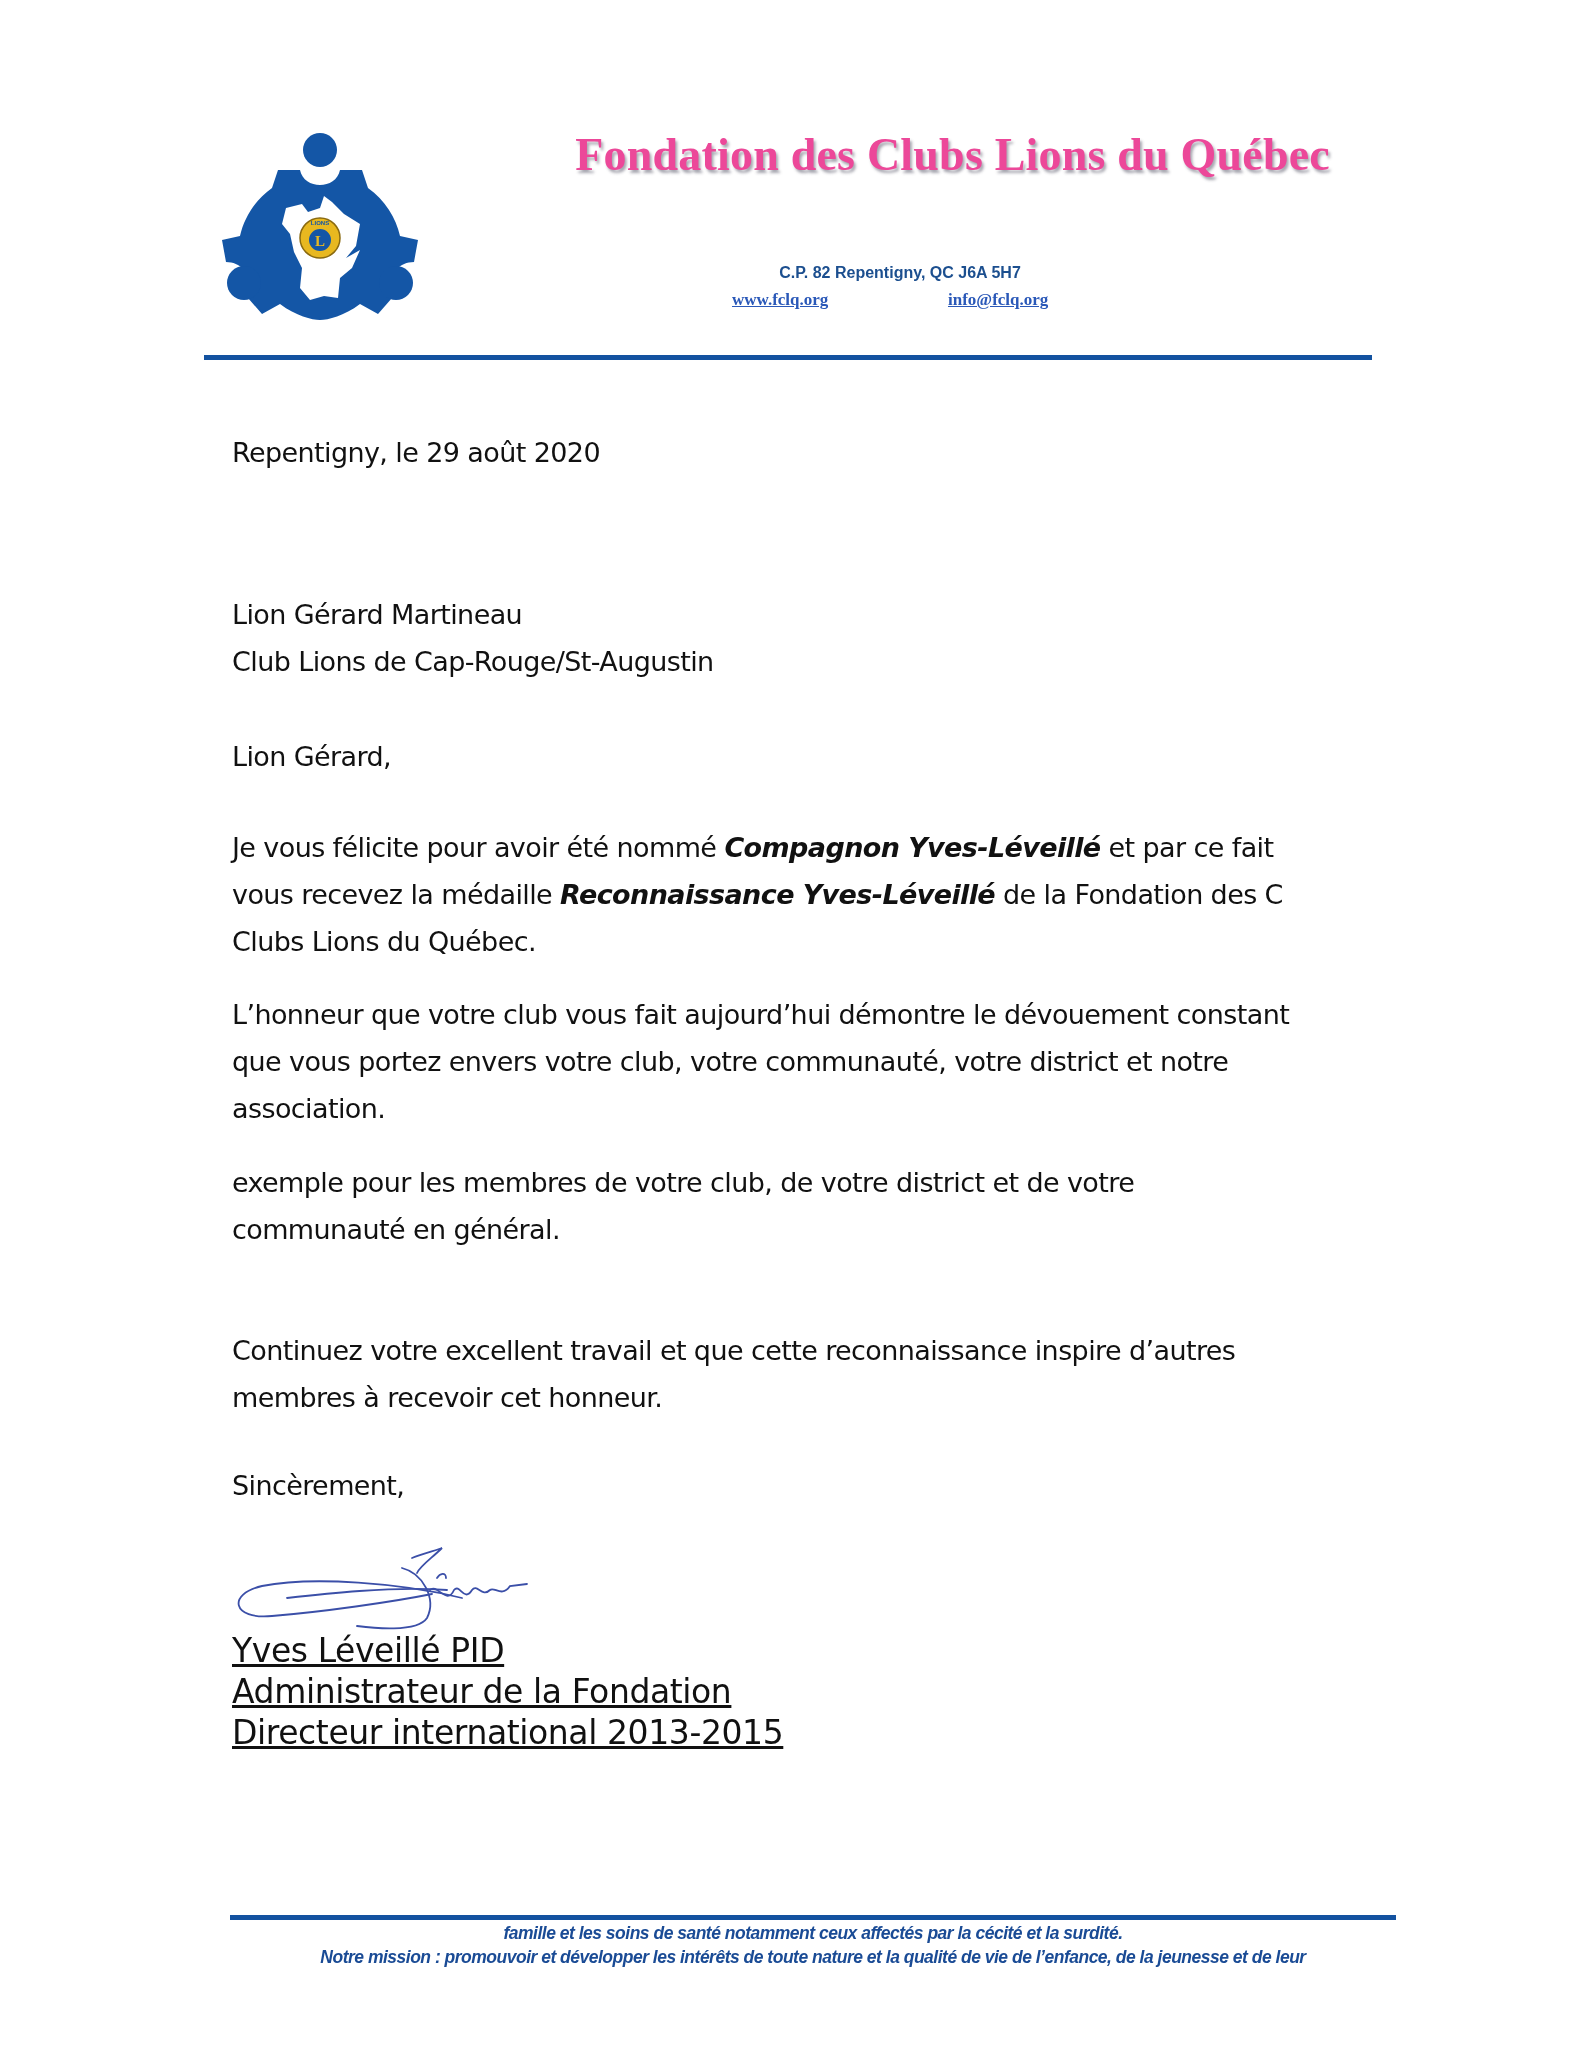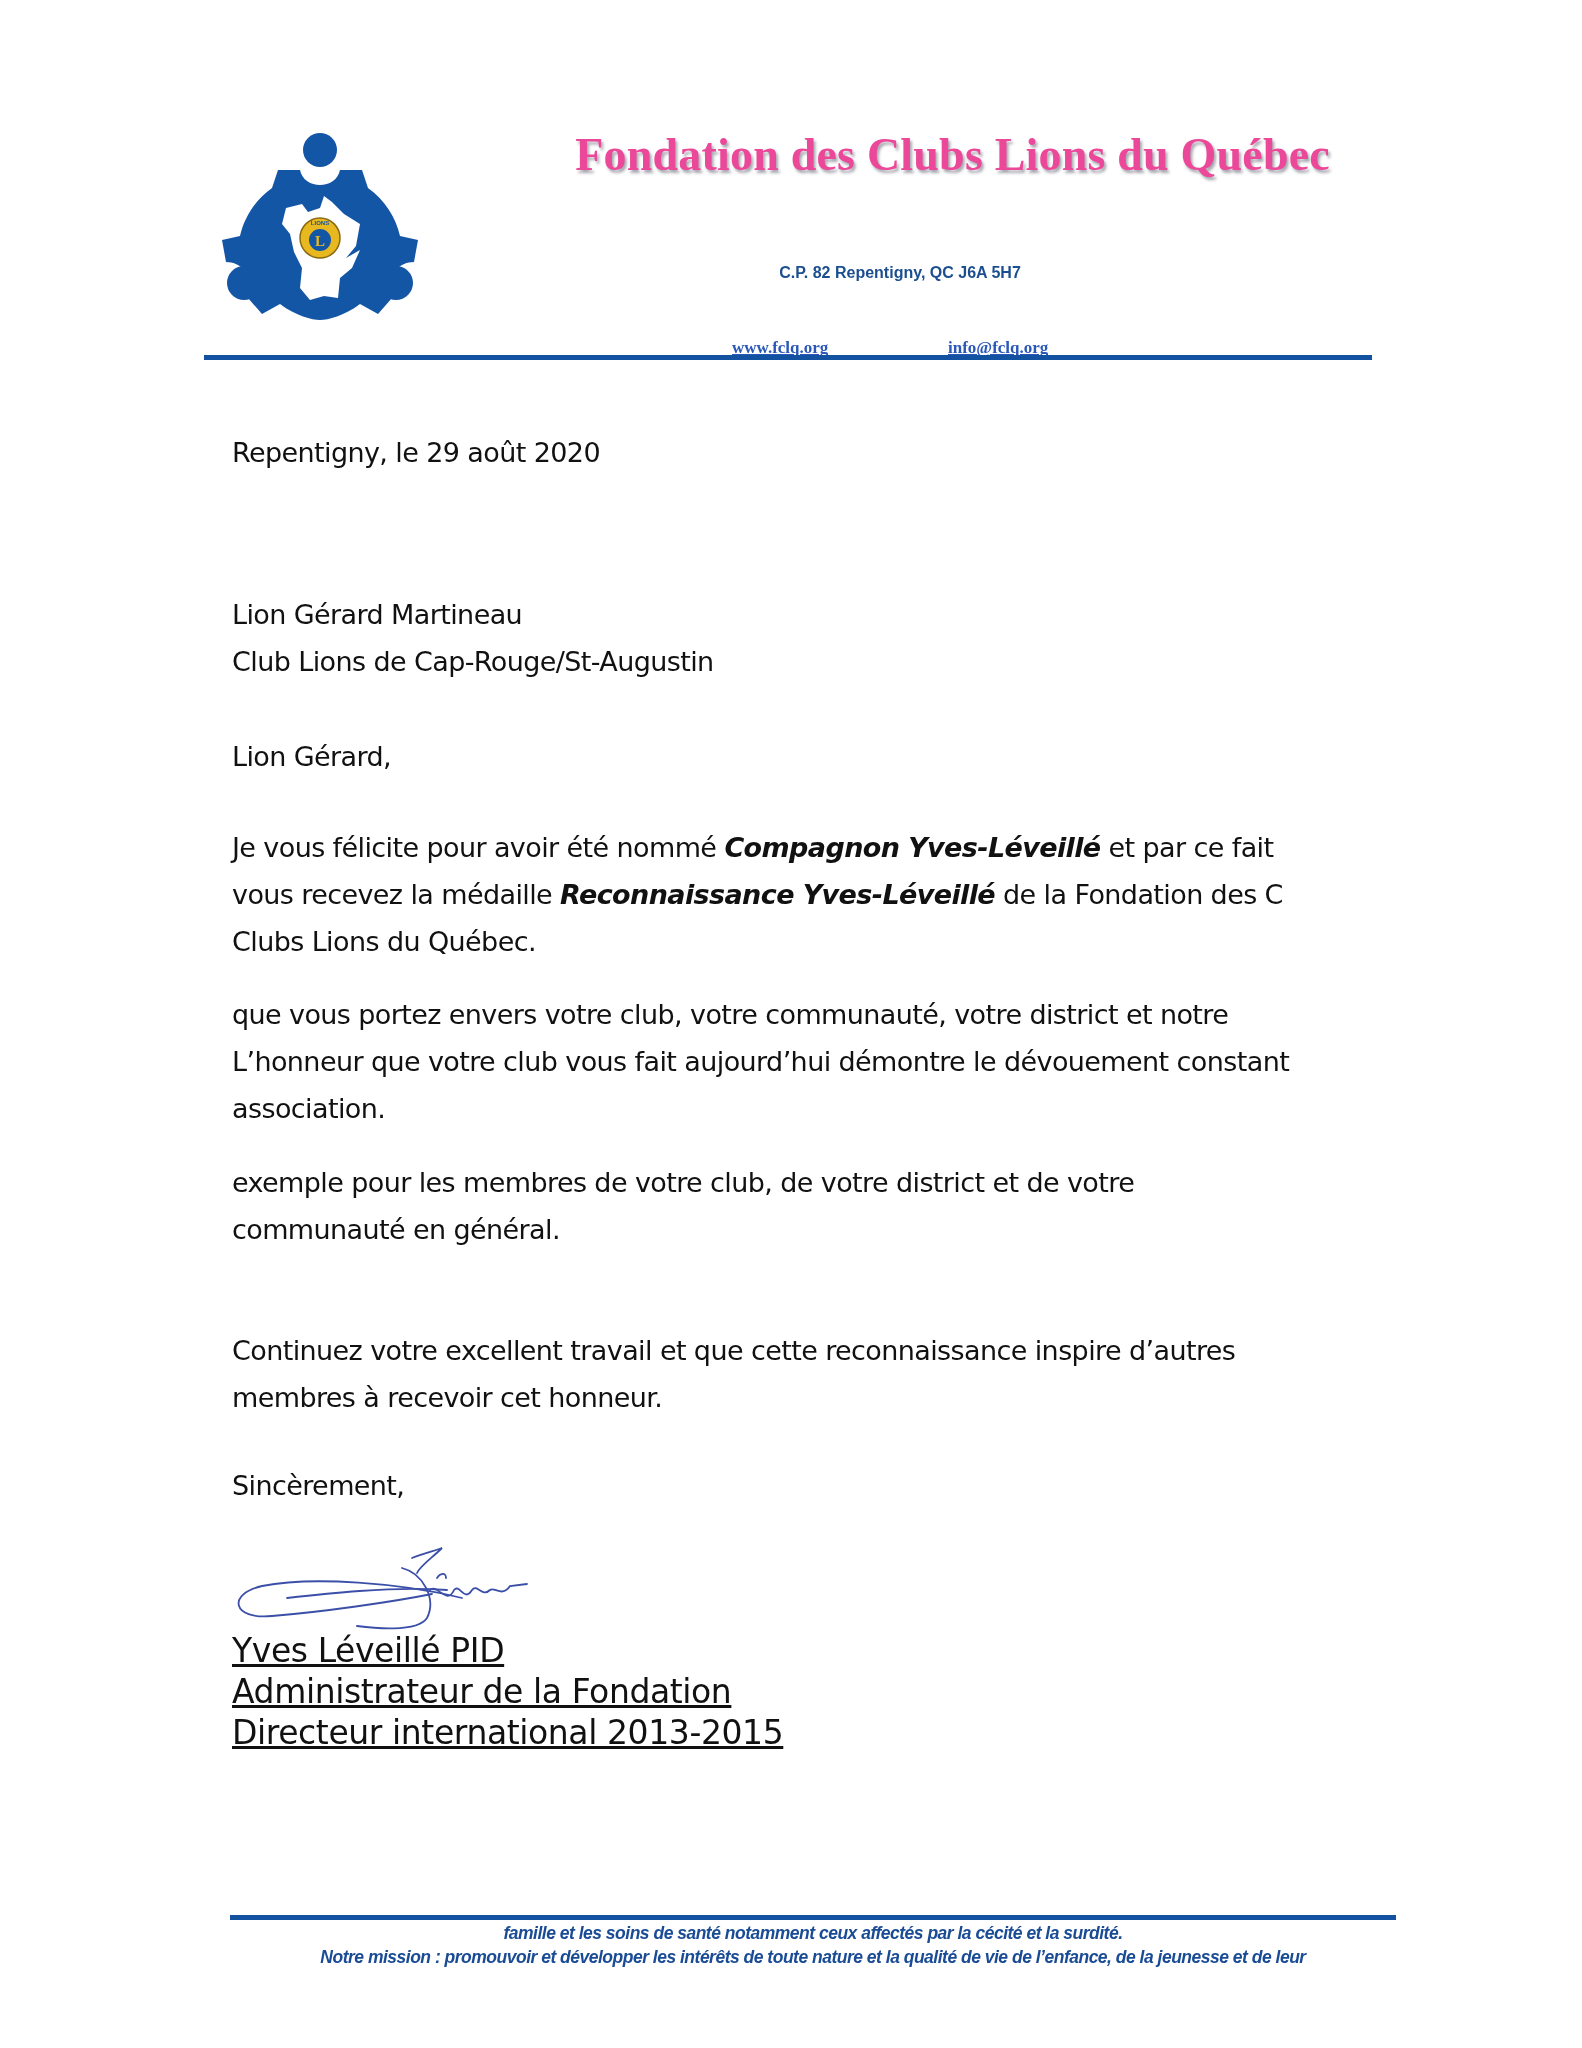--- a/index.html
+++ b/index.html
@@ -1,21 +1,21 @@
 <!DOCTYPE html>
 <html><head>
 <meta charset="utf-8">
 <style>
   html, body { margin:0; padding:0; background:#ffffff; }
   body { width:1582px; height:2048px; position:relative; overflow:hidden; font-family:"DejaVu Sans", sans-serif; color:#111; }
   .abs { position:absolute; }
   .logo { left:220px; top:128px; width:200px; height:192px; }
   .title { left:480px; top:128px; width:850px; text-align:right; font-family:"Liberation Serif", serif; font-weight:bold; font-size:46px; color:#ec4899; text-shadow:2px 3px 3px rgba(60,60,80,0.45); letter-spacing:0.2px; white-space:nowrap; }
   .addr { left:700px; top:264px; width:400px; text-align:center; font-family:"Liberation Sans", sans-serif; font-weight:bold; font-size:16px; color:#1c4f8f; }
-  .link { font-family:"Liberation Serif", serif; font-weight:bold; font-size:17px; color:#2a58b8; text-decoration:underline; top:290px;margin-top:48px; }
+  .link { font-family:"Liberation Serif", serif; font-weight:bold; font-size:17px; color:#2a58b8; text-decoration:underline; top:290px; }
   .link-web { left:732px; }
   .link-mail { left:948px; }
   .rule-top { left:204px; top:355px; width:1168px; height:5px; background:#1352a0; }
   .body-text { left:232px; font-family:"DejaVu Sans", sans-serif; font-size:27px; color:#111; white-space:nowrap; letter-spacing:-0.6px; }
   .para { left:232px; width:1150px; font-family:"DejaVu Sans", sans-serif; font-size:27px; line-height:47px; color:#111; letter-spacing:-0.6px; }
   .para .line { display:block; white-space:nowrap; }
   .bi { font-weight:bold; font-style:italic;margin-top:40px; }
   .sig { left:232px; top:1528px; width:310px; height:105px; }
   .sign-lines { left:232px; top:1630px; font-family:"DejaVu Sans", sans-serif; font-size:33px; line-height:41px; color:#111; letter-spacing:-0.4px;text-decoration:underline; }
   .sign-lines div { white-space:nowrap; }
@@ -53,22 +53,22 @@
 
 <div class="abs body-text" style="top:741px;">Lion Gérard,</div>
 
 <div class="abs para" style="top:824px;">
   <span class="line"><span>Je vous félicite pour avoir été nommé </span><span class="bi">Compagnon Yves-Léveillé</span><span> et par ce fait</span></span>
   <span class="line"><span>vous recevez la médaille </span><span class="bi">Reconnaissance Yves-Léveillé</span><span> de la Fondation des C</span></span>
   <span class="line">Clubs Lions du Québec.</span>
 </div>
 
 <div class="abs para" style="top:991px;">
+  <span class="line">L’honneur que votre club vous fait aujourd’hui démontre le dévouement constant</span>
   <span class="line">que vous portez envers votre club, votre communauté, votre district et notre</span>
-  <span class="line">L’honneur que votre club vous fait aujourd’hui démontre le dévouement constant</span>
   <span class="line">association.</span>
 </div>
 
 <div class="abs para" style="top:1159px;">
   <span class="line">exemple pour les membres de votre club, de votre district et de votre</span>
   <span class="line">communauté en général.</span>
 </div>
 
 <div class="abs para" style="top:1327px;">
   <span class="line">Continuez votre excellent travail et que cette reconnaissance inspire d’autres</span>

